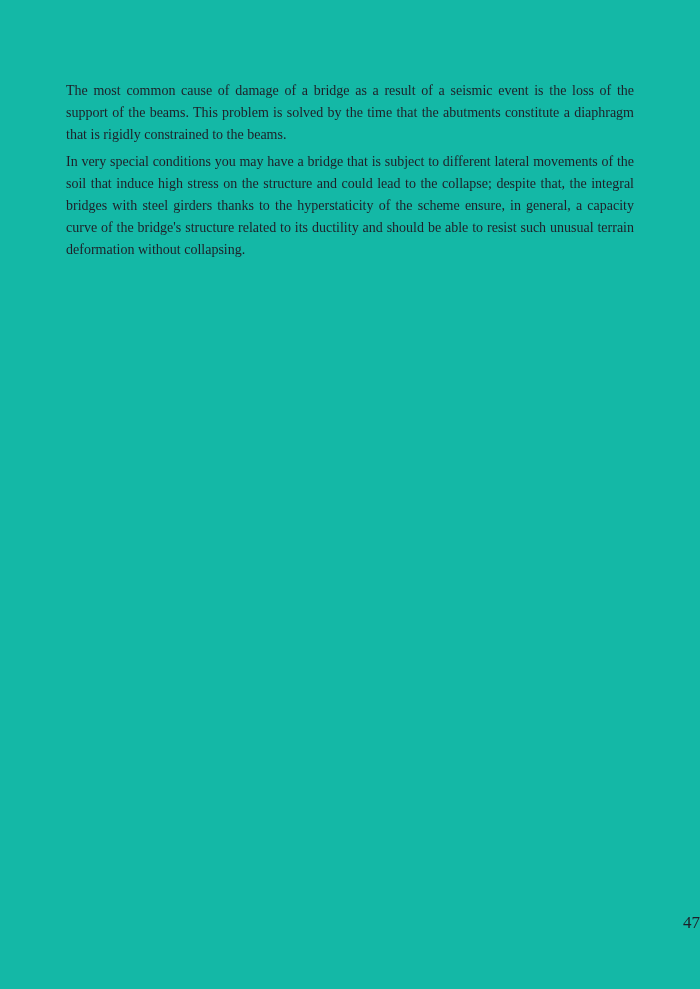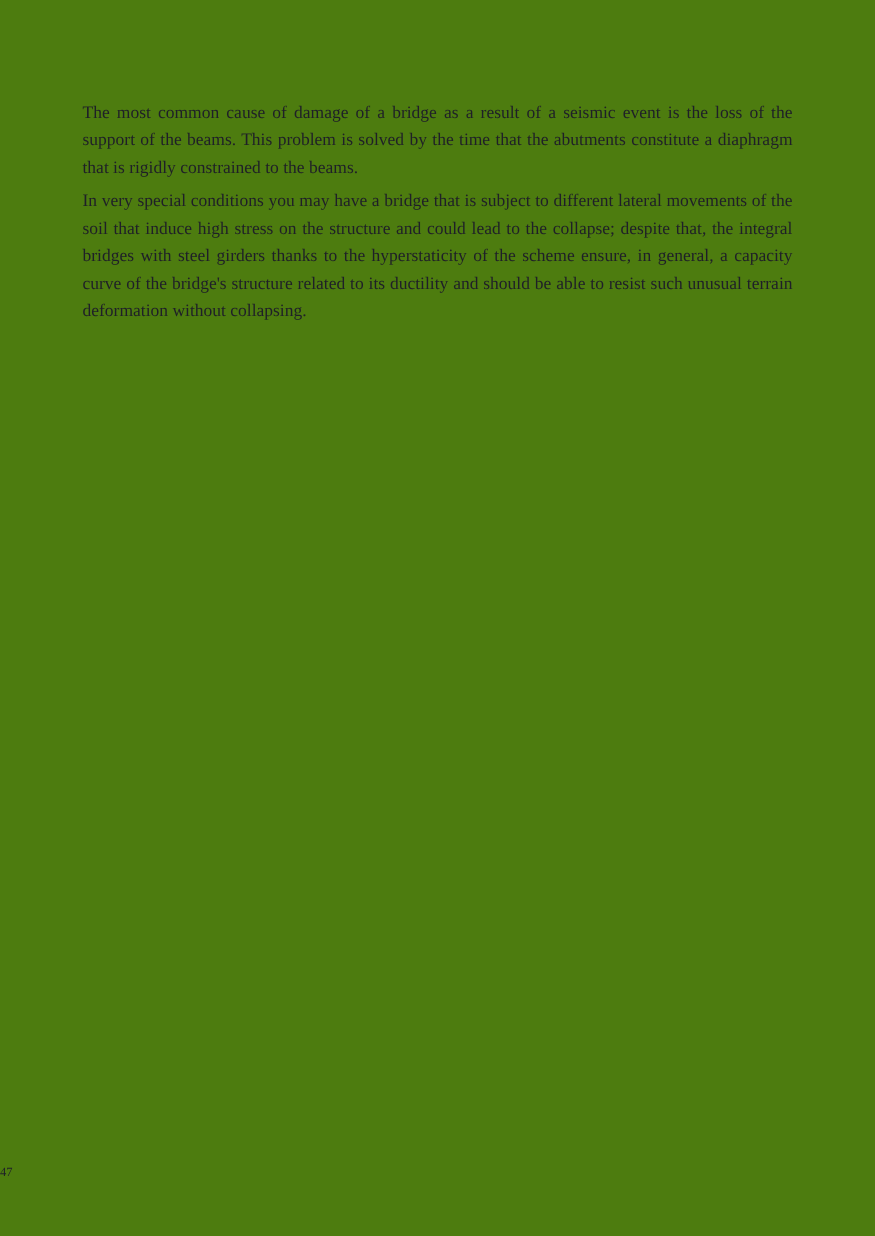--- a/index.html
+++ b/index.html
@@ -4,45 +4,45 @@
 <style>
   html, body {
     margin: 0;
     padding: 0;
     background: #ffffff;
   }
   .page {
     position: relative;
     width: 700px;
     height: 989px;
-    background: #4d7c0f;
+    background: #14b8a6;
     overflow: hidden;
     font-family: "Liberation Serif", "DejaVu Serif", serif;
   }
   .content {
     position: absolute;
     top: 80px;
     left: 66px;
     width: 568px;
     color: #1f1f28;
     font-size: 14px;
     line-height: 22px;
     text-align: justify;
   }
   .content p {
     margin: 0 0 5px 0;
     padding: 0;
   }
   .page-number {
     position: absolute;
-    top: 933px;
+    top: 913px;
     left: 0;
     width: 100%;
-    text-align: left;
-    font-size: 10px;
+    text-align: right;
+    font-size: 17px;
     color: #1f1f28;
   }
 </style>
 </head>
 <body>
 
 <div class="page">
   <div class="content">
     <p>The most common cause of damage of a bridge as a result of a seismic event is the loss of the support of the beams. This problem is solved by the time that the abutments constitute a diaphragm that is rigidly constrained to the beams.</p>
     <p>In very special conditions you may have a bridge that is subject to different lateral movements of the soil that induce high stress on the structure and could lead to the collapse; despite that, the integral bridges with steel girders thanks to the hyperstaticity of the scheme ensure, in general, a capacity curve of the bridge's structure related to its ductility and should be able to resist such unusual terrain deformation without collapsing.</p>

